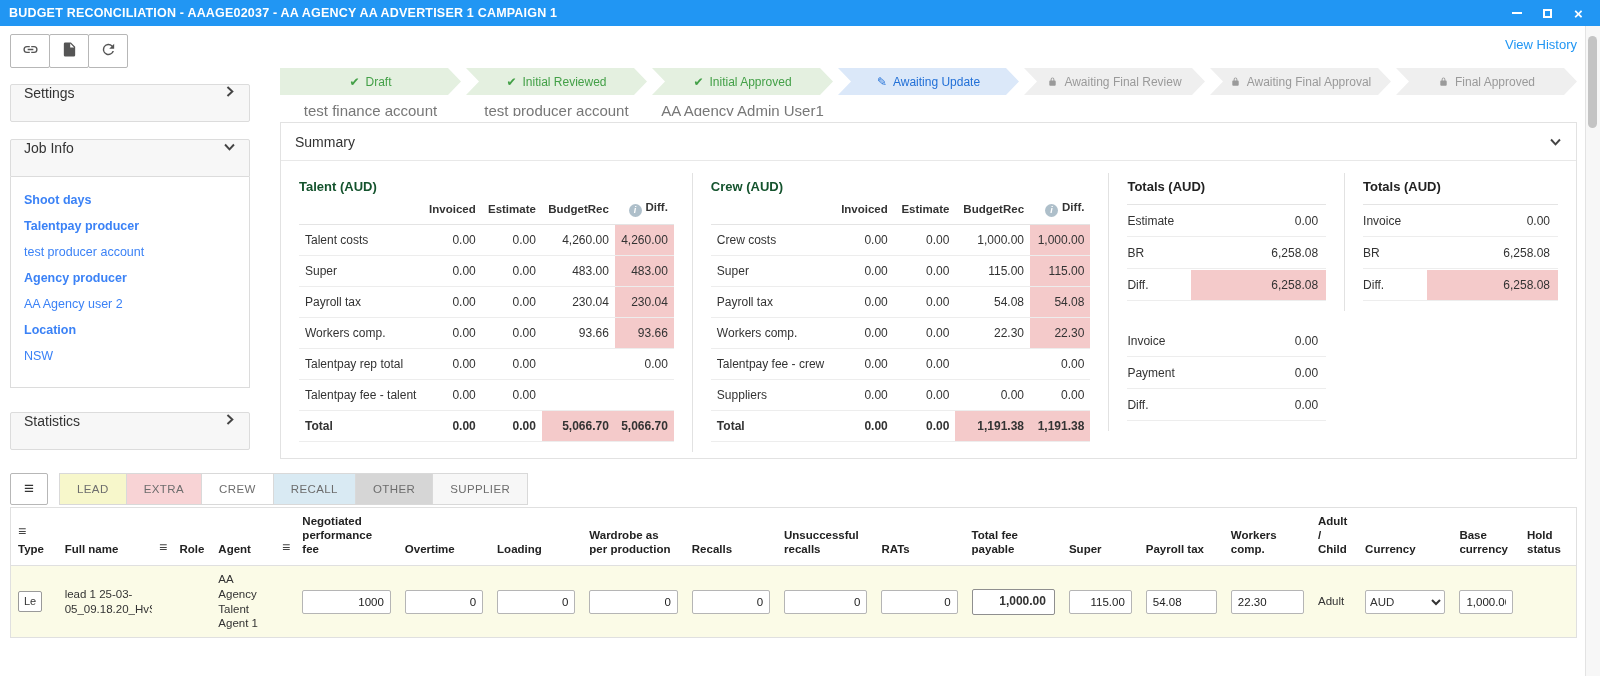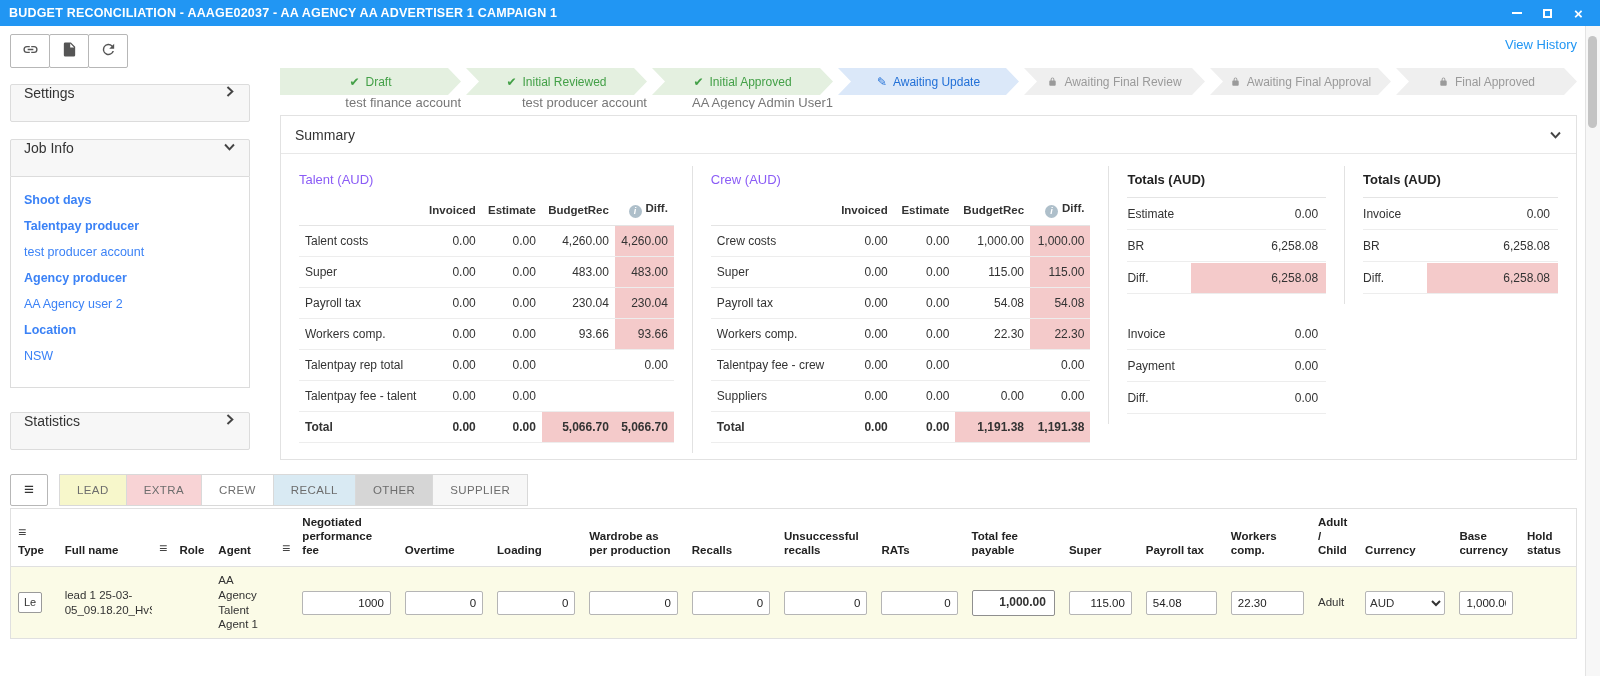--- a/index.html
+++ b/index.html
@@ -46,33 +46,33 @@
 
 .workflow{display:flex;gap:5px;margin-top:12px}
 .step{flex:1;min-width:0;display:flex;flex-direction:column}
 .step-bar{height:27px;display:flex;align-items:center;justify-content:center;gap:6px;font-size:12px;white-space:nowrap;overflow:hidden;clip-path:polygon(0 0,calc(100% - 13px) 0,100% 50%,calc(100% - 13px) 100%,0 100%,13px 50%)}
 .step:first-child .step-bar{clip-path:polygon(0 0,calc(100% - 13px) 0,100% 50%,calc(100% - 13px) 100%,0 100%)}
 .step.done .step-bar{background:var(--c-step-done-bg,#e4f0e0);color:var(--c-step-done-text,#43a047)}
 .step.current .step-bar{background:var(--c-step-current-bg,#dbe8f9);color:var(--c-step-current-text,#2270d7)}
 .step.locked .step-bar{background:var(--c-step-locked-bg,#efefef);color:var(--c-step-locked-text,#9a9a9a)}
 .step-ico{font-size:12px}
 .lock-ico svg{width:11px;height:11px;fill:currentColor;display:block}
-.step-sub{font-size:13px;color:#777;text-align:right;height:14px;white-space:nowrap;overflow:hidden}
+.step-sub{font-size:15px;color:#777;text-align:center;margin-top:7px;height:14px;white-space:nowrap;overflow:hidden}
 
 
 .summary{margin-top:6px;border:1px solid #e2e2e2;background:#fff}
 .summary-header{height:38px;display:flex;align-items:center;justify-content:space-between;padding:0 14px;font-size:14px;color:#333;border-bottom:1px solid #e8e8e8;cursor:pointer}
 .summary-body{display:flex;align-items:flex-start;padding:12px 0 6px}
 .sec{padding:6px 18px 10px;min-width:0}
 .sec+.sec{border-left:1px solid #e2e2e2}
 .sec-talent{flex:400 0 0}
 .sec-crew{flex:405 0 0}
 .sec-tot1{flex:212 0 0}
 .sec-tot2{flex:208 0 0}
-.sum-title{font-weight:normal;font-size:13px;color:#8b5cf6;margin-bottom:8px}
+.sum-title{font-weight:bold;font-size:13px;color:#14532d;margin-bottom:0}
 .sum-table{width:100%;border-collapse:collapse}
 .sum-table th{font-size:11.5px;font-weight:bold;color:#333;text-align:right;padding:7px 6px;border-bottom:1px solid #e4e4e4;white-space:nowrap}
 .sum-table th.lbl{text-align:left}
 .sum-table td{font-size:12px;padding:8px 6px;text-align:right;border-bottom:1px solid #ededed;white-space:nowrap}
 .sum-table td.lbl{text-align:left}
 .sum-table tr.total td{font-weight:bold}
 .hl{background:var(--c-diff,#f4caca)}
 .info-i{display:inline-flex;width:13px;height:13px;border-radius:50%;background:#aebfca;color:#fff;font-size:9px;font-style:italic;align-items:center;justify-content:center;margin-right:4px;vertical-align:-2px;font-weight:bold;cursor:pointer}
 .tot-head{font-weight:bold;font-size:13px;color:#222;padding-bottom:10px;border-bottom:1px solid #e4e4e4}
 .tot-row{display:flex;align-items:center;border-bottom:1px solid #ededed;height:32px;font-size:12px}

